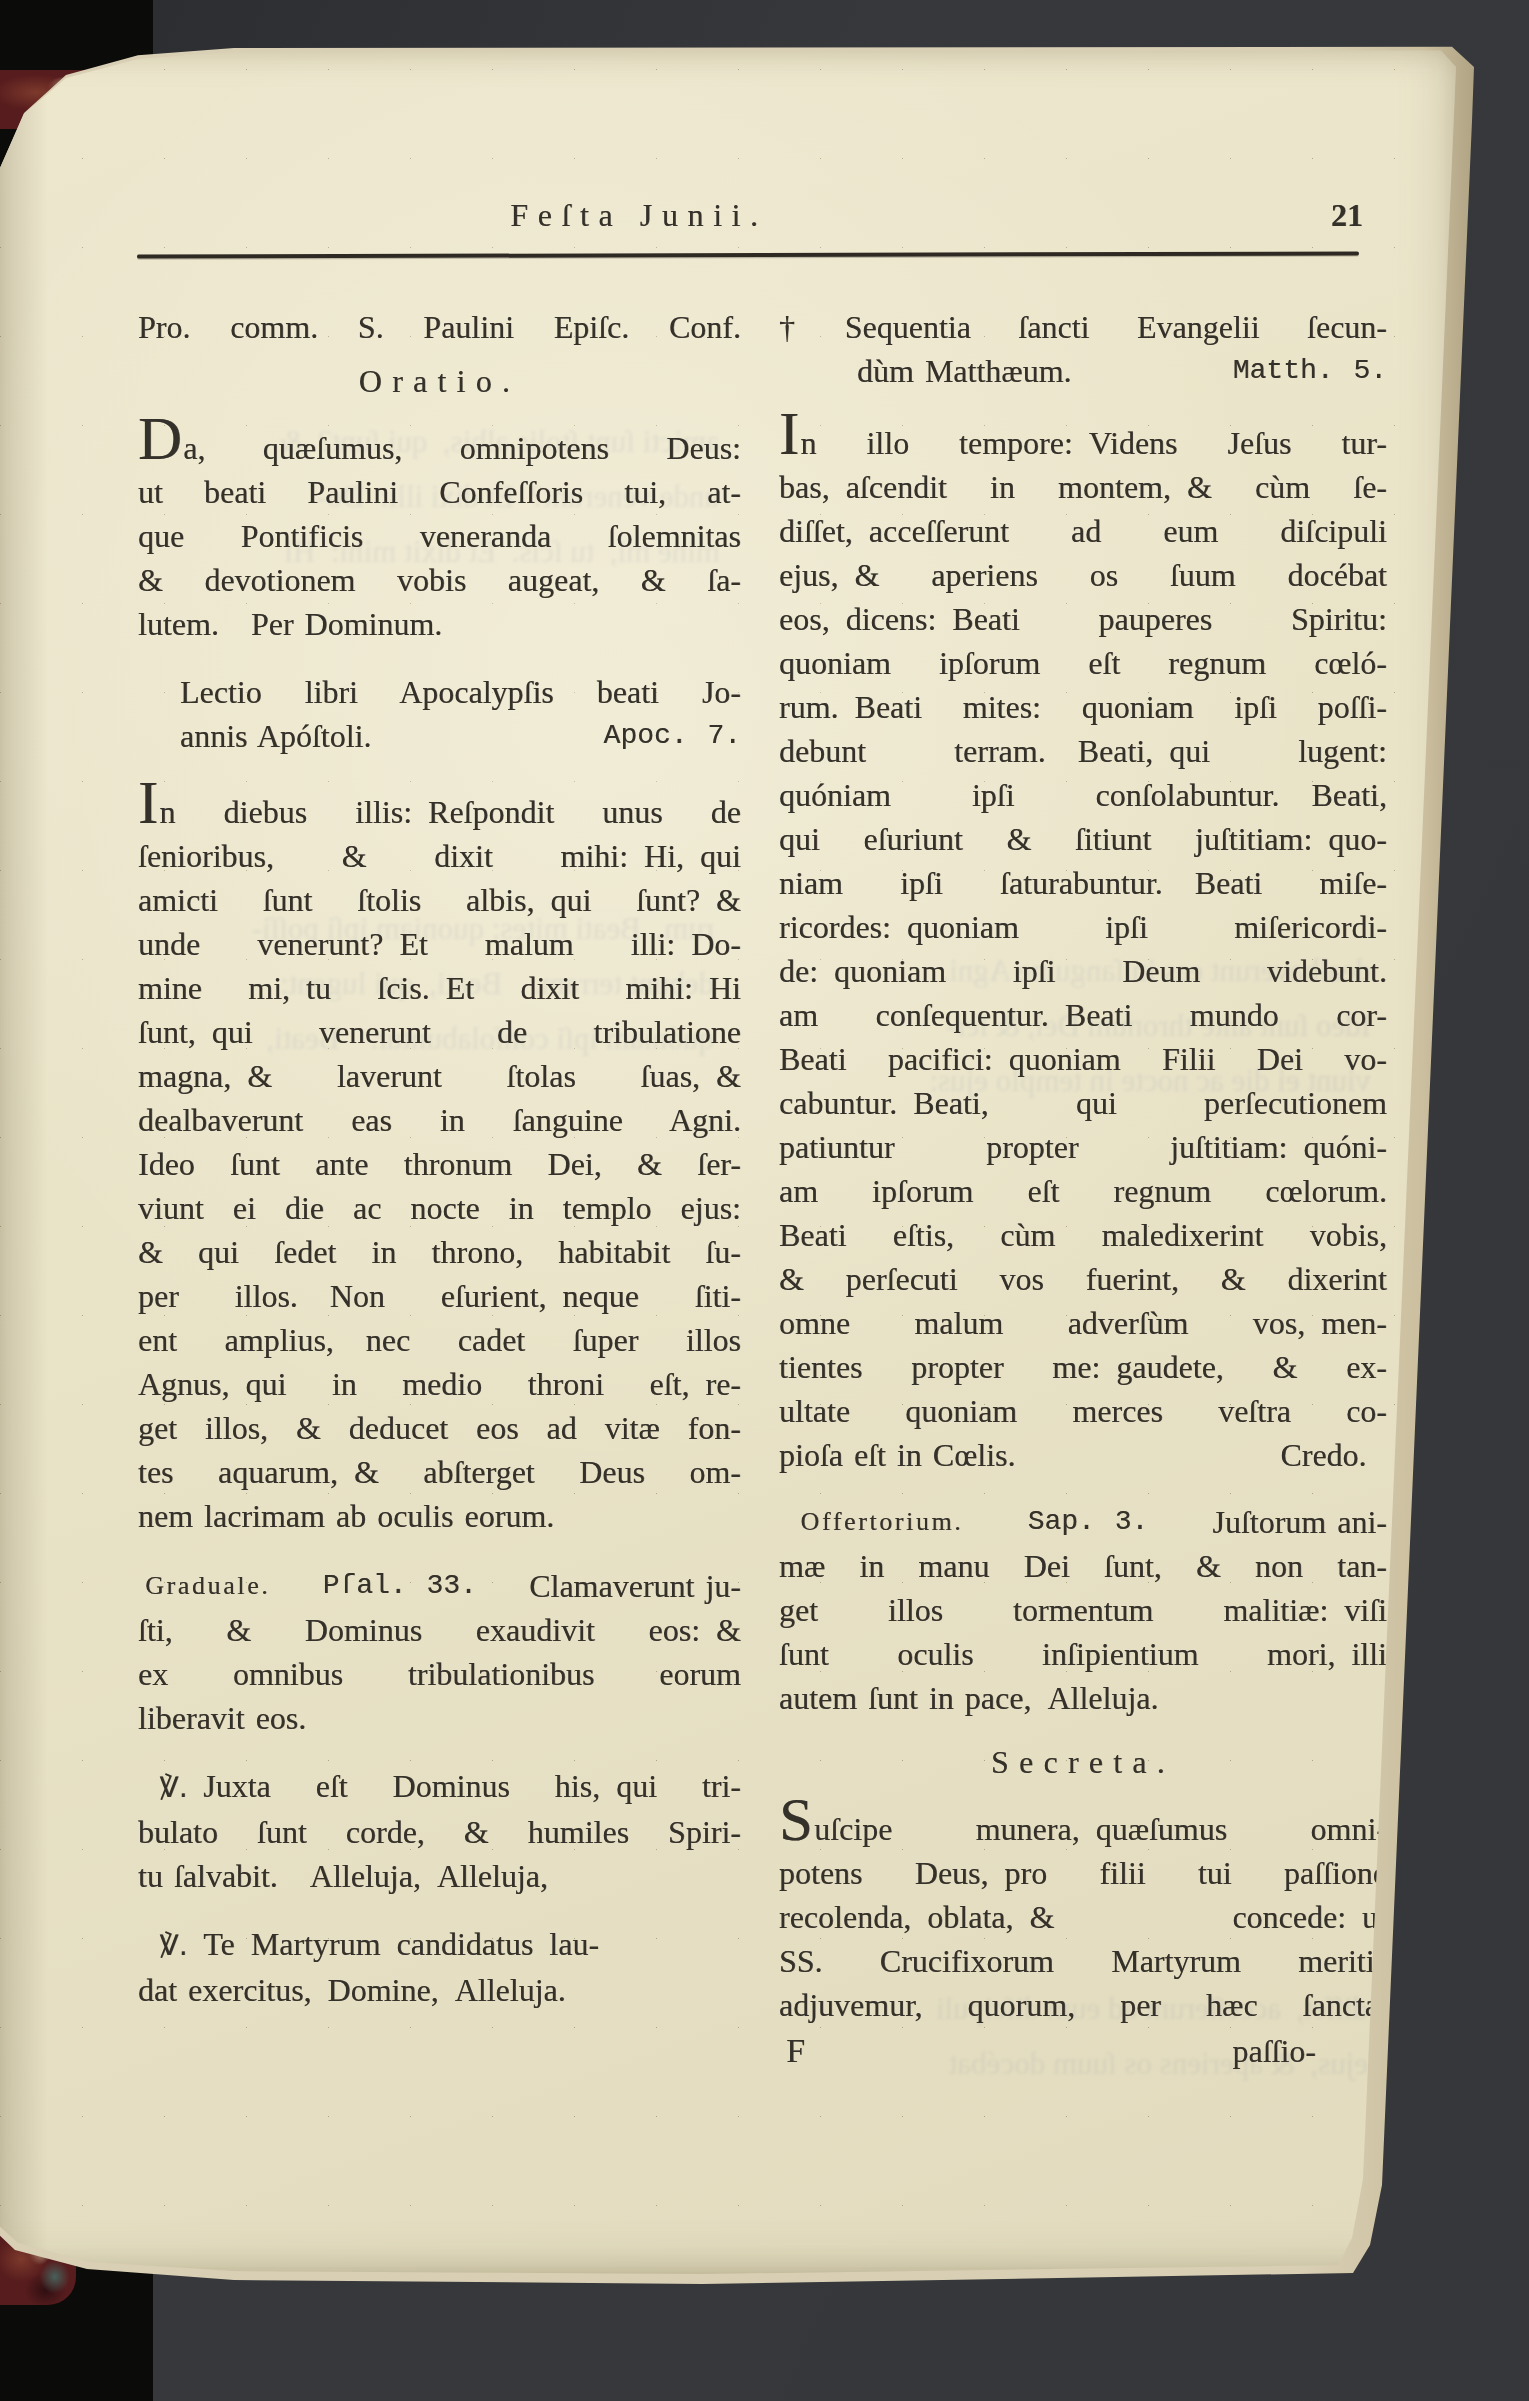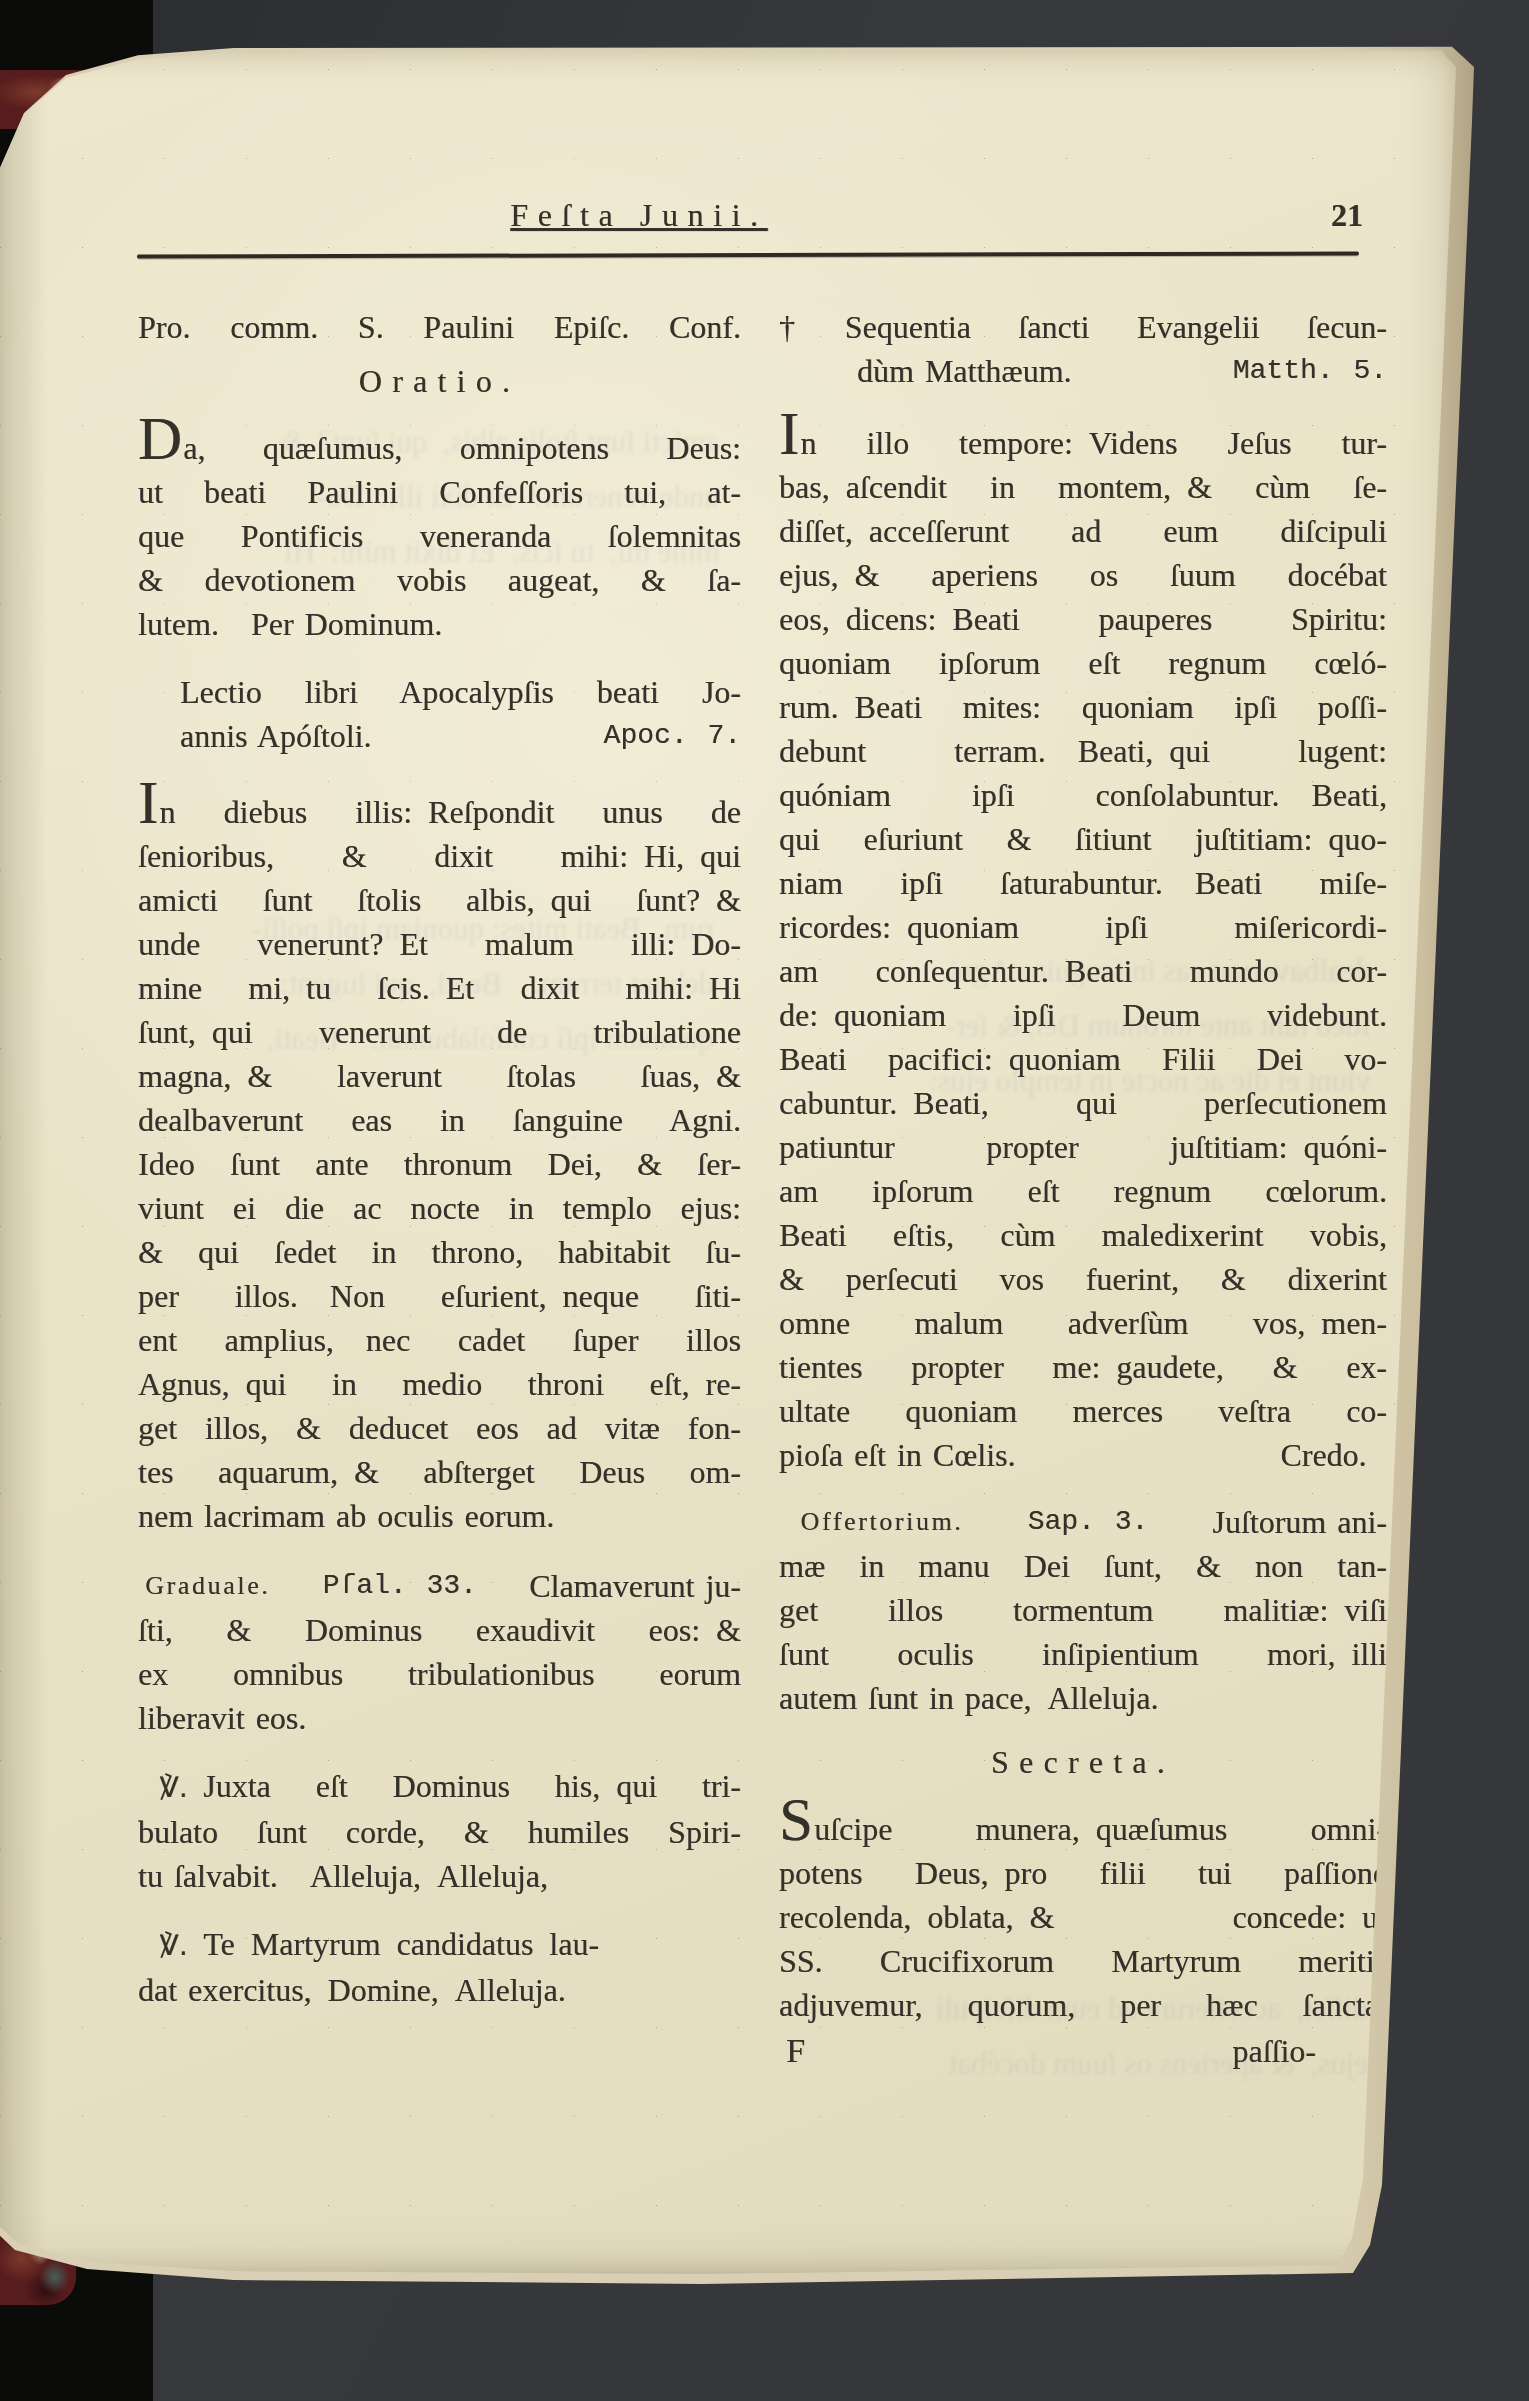--- a/index.html
+++ b/index.html
@@ -52,21 +52,21 @@
   .mix{display:flex;justify-content:space-between;align-items:center;}
   .rubric{font-size:26px;letter-spacing:.10em;}
   .scrip{font-size:28px;font-family:Liberation Mono, monospace;}
   .spacedhead{text-align:center;text-align-last:center;letter-spacing:.32em;}
   .versicle{font-family:"DejaVu Sans","DejaVu Serif",serif;font-size:28px;padding-right:15.6px;}
   .cross{padding-right:13.2px;}
 
   
   .running-title{position:absolute;left:657px;top:155px;transform:translateX(-50%);
     font-size:32px;letter-spacing:.30em;white-space:nowrap;
-    text-shadow:0.4px 0.2px 0 rgba(52,46,35,.55);text-decoration:underline;}
+    text-shadow:0.4px 0.2px 0 rgba(52,46,35,.55);}
   .page-num{position:absolute;left:1278px;top:155px;width:103px;text-align:right;
     font-size:32px;font-weight:bold;text-shadow:0.4px 0.2px 0 rgba(52,46,35,.55);}
   .rule{position:absolute;left:155px;top:211px;width:1222px;height:4.2px;background:#2e2a23;
     transform:rotate(-.15deg);border-radius:1.8px;
     box-shadow:0 1.2px 0 rgba(46,42,35,.25);}
 
   
   .col{position:absolute;top:263px;}
   .col-left{left:156px;width:603px;}
   .col-right{left:797px;width:608px;}
@@ -234,22 +234,22 @@
           <div class="tline">diſſet, acceſſerunt ad eum diſcipuli</div>
           <div class="tline">ejus, &amp; aperiens os ſuum docébat</div>
           <div class="tline">eos, dicens: Beati pauperes Spiritu:</div>
           <div class="tline">quoniam ipſorum eſt regnum cœló-</div>
           <div class="tline">rum. Beati mites: quoniam ipſi poſſi-</div>
           <div class="tline">debunt terram.  Beati, qui lugent:</div>
           <div class="tline">quóniam ipſi conſolabuntur.  Beati,</div>
           <div class="tline">qui eſuriunt &amp; ſitiunt juſtitiam: quo-</div>
           <div class="tline">niam ipſi ſaturabuntur.  Beati miſe-</div>
           <div class="tline">ricordes: quoniam ipſi miſericordi-</div>
+          <div class="tline">de: quoniam ipſi Deum videbunt.</div>
           <div class="tline">am conſequentur. Beati mundo cor-</div>
-          <div class="tline">de: quoniam ipſi Deum videbunt.</div>
           <div class="tline">Beati pacifici: quoniam Filii Dei vo-</div>
           <div class="tline">cabuntur. Beati, qui perſecutionem</div>
           <div class="tline">patiuntur propter juſtitiam: quóni-</div>
           <div class="tline">am ipſorum eſt regnum cœlorum.</div>
           <div class="tline">Beati eſtis, cùm maledixerint vobis,</div>
           <div class="tline">&amp; perſecuti vos fuerint, &amp; dixerint</div>
           <div class="tline">omne malum adverſùm vos, men-</div>
           <div class="tline">tientes propter me: gaudete, &amp; ex-</div>
           <div class="tline">ultate quoniam merces veſtra co-</div>
         </div>

